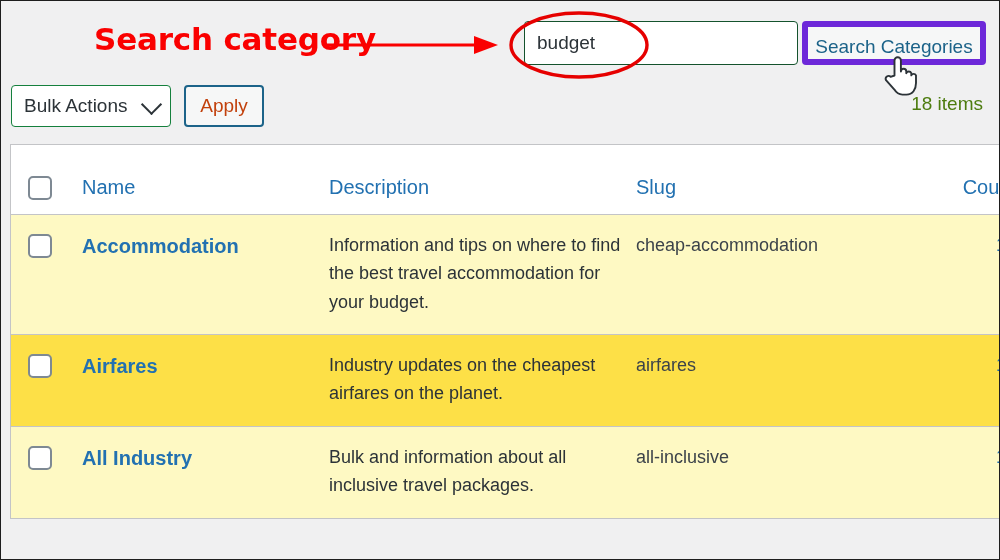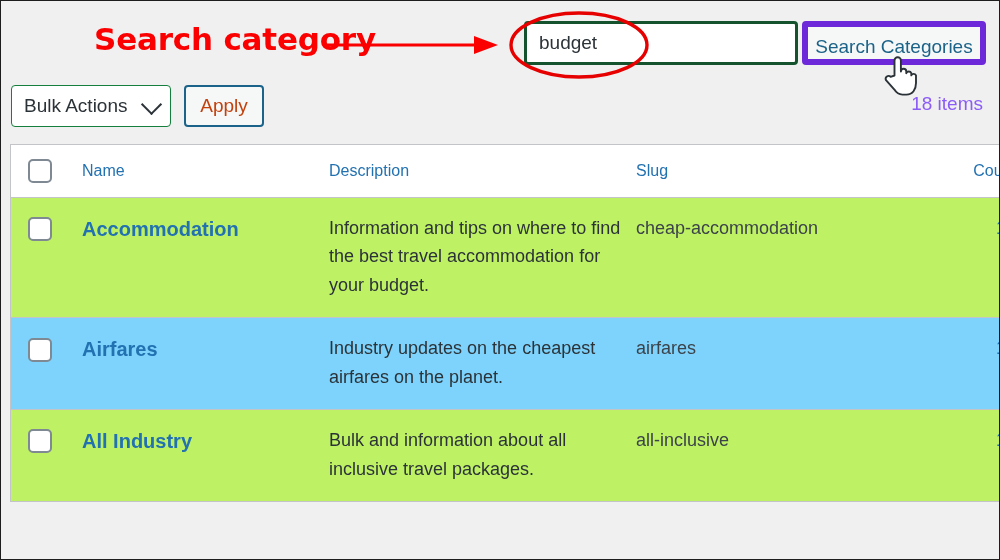--- a/index.html
+++ b/index.html
@@ -31,21 +31,21 @@
     width: 462px;
     height: 46px;
   }
   .search-input {
     position: absolute;
     left: 0;
     top: 0;
     width: 274px;
     height: 44px;
     box-sizing: border-box;
-    border: 3px solid #14532d;
+    border: 1px solid #14532d;
     border-radius: 4px;
     background: #ffffff;
     font-family: "Liberation Sans", sans-serif;
     font-size: 19px;
     color: #2c3338;
     padding: 0 12px;
     outline: none;
   }
   .search-btn {
     position: absolute;
@@ -111,57 +111,57 @@
     line-height: 38px;
     text-align: center;
     cursor: pointer;
     user-select: none;
   }
   .items-count {
     position: absolute;
     right: 16px;
     top: 92px;
     font-size: 19px;
-    color: #8b5cf6;
+    color: #4d7c0f;
     text-align: right;
   }
 
   
   .wp-table {
     position: absolute;
     left: 9px;
     top: 143px;
     width: 982px;
     border-collapse: collapse;
     table-layout: fixed;
     background: #ffffff;
     border: 1px solid #c3c4c7;
     border-bottom: none;
   }
   .wp-table th {
     background: #ffffff;
     color: #2271b1;
-    font-size: 16px;
+    font-size: 20px;
     font-weight: normal;
     text-align: left;
-    padding: 14px 0 14px 0;
+    padding: 30px 0 14px 0;
     border-bottom: 1px solid #c3c4c7;
     vertical-align: middle;
     margin-top: 17px;
   }
   .wp-table td {
     font-size: 18px;
     color: #2c3338;
     vertical-align: top;
     padding: 16px 0 18px 0;
     border-bottom: 1px solid #c3c4c7;
     line-height: 1.58;
   }
-  tr.alt td { background: #bef264; margin-top: 26px; }
-  tr.plain td { background: #7dd3fc; margin-top: 35px; }
+  tr.alt td { background: #fef9c3; margin-top: 26px; }
+  tr.plain td { background: #fde047; margin-top: 35px; }
 
   .col-cb   { width: 54px; }
   .col-name { width: 244px; }
   .col-desc { width: 304px; }
   .col-slug { width: 254px; }
   .col-count{ width: 126px; }
 
   th.col-cb, td.col-cb { padding-left: 17px; }
   th.col-desc, td.col-desc { padding-left: 3px; }
   th.col-slug, td.col-slug { padding-left: 3px; }

